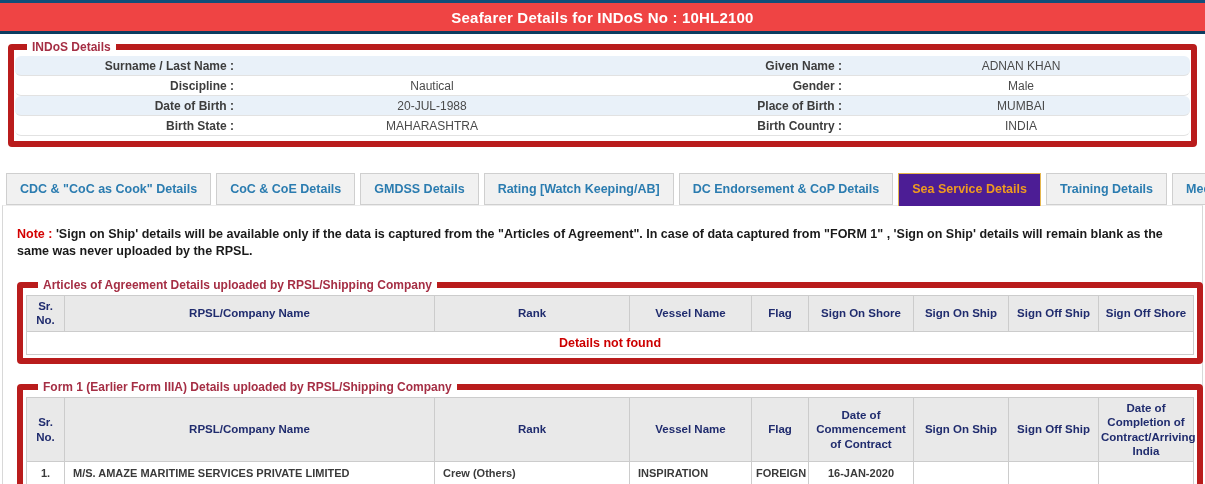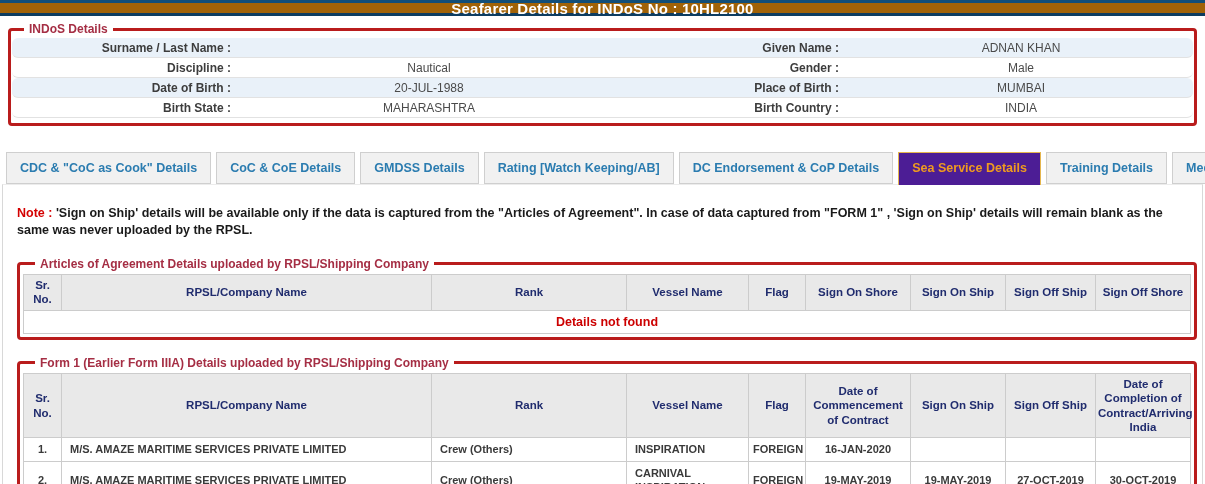--- a/index.html
+++ b/index.html
@@ -1,29 +1,29 @@
 <!DOCTYPE html>
 <html><head>
 <meta charset="utf-8">
 <style>
   * { margin:0; padding:0; box-sizing:border-box; }
   html,body { background:#fff; width:1205px; }
   body { font-family:"Liberation Sans", sans-serif; font-size:12px; color:#333; }
 
   
   .title-bar {
-    height:16px; background:#a16207;
+    height:34px; background:#ef4444;
     border-top:3px solid #114e79; border-bottom:3px solid #0d3c60;
     display:flex; align-items:center; justify-content:center;
   }
   .title-bar h1 { font-size:15px; font-weight:bold; color:#ffffff; letter-spacing:.2px; }
 
   
   fieldset {
-    border:3px solid #b91c1c; border-radius:4px;
+    border:6px solid #b91c1c; border-radius:4px;
     margin:6px 8px 0 8px; padding:2px 1px 5px 1px;
   }
   fieldset legend {
     font-weight:bold; font-size:12px; color:#a52e44;
     margin-left:12px; padding:0 5px;
   }
 
   
   .info-row {
     display:grid; grid-template-columns:225px 380px 228px 1fr;

